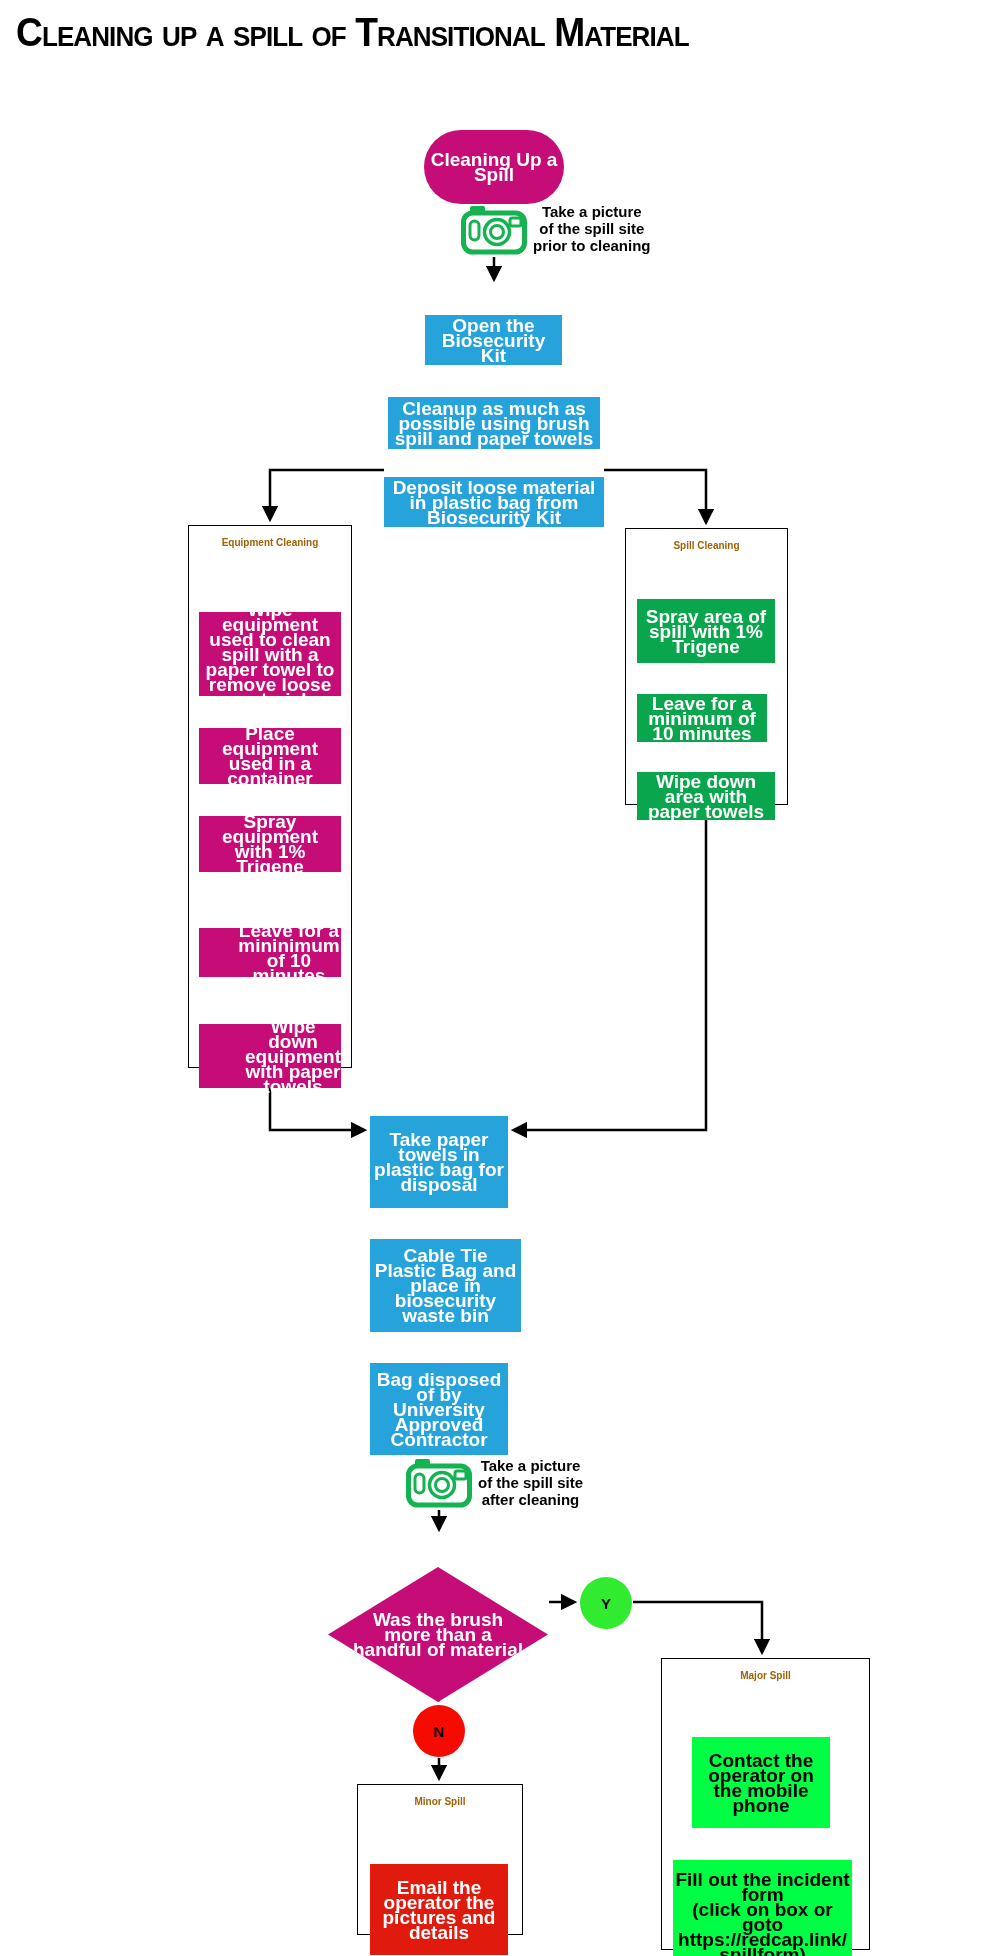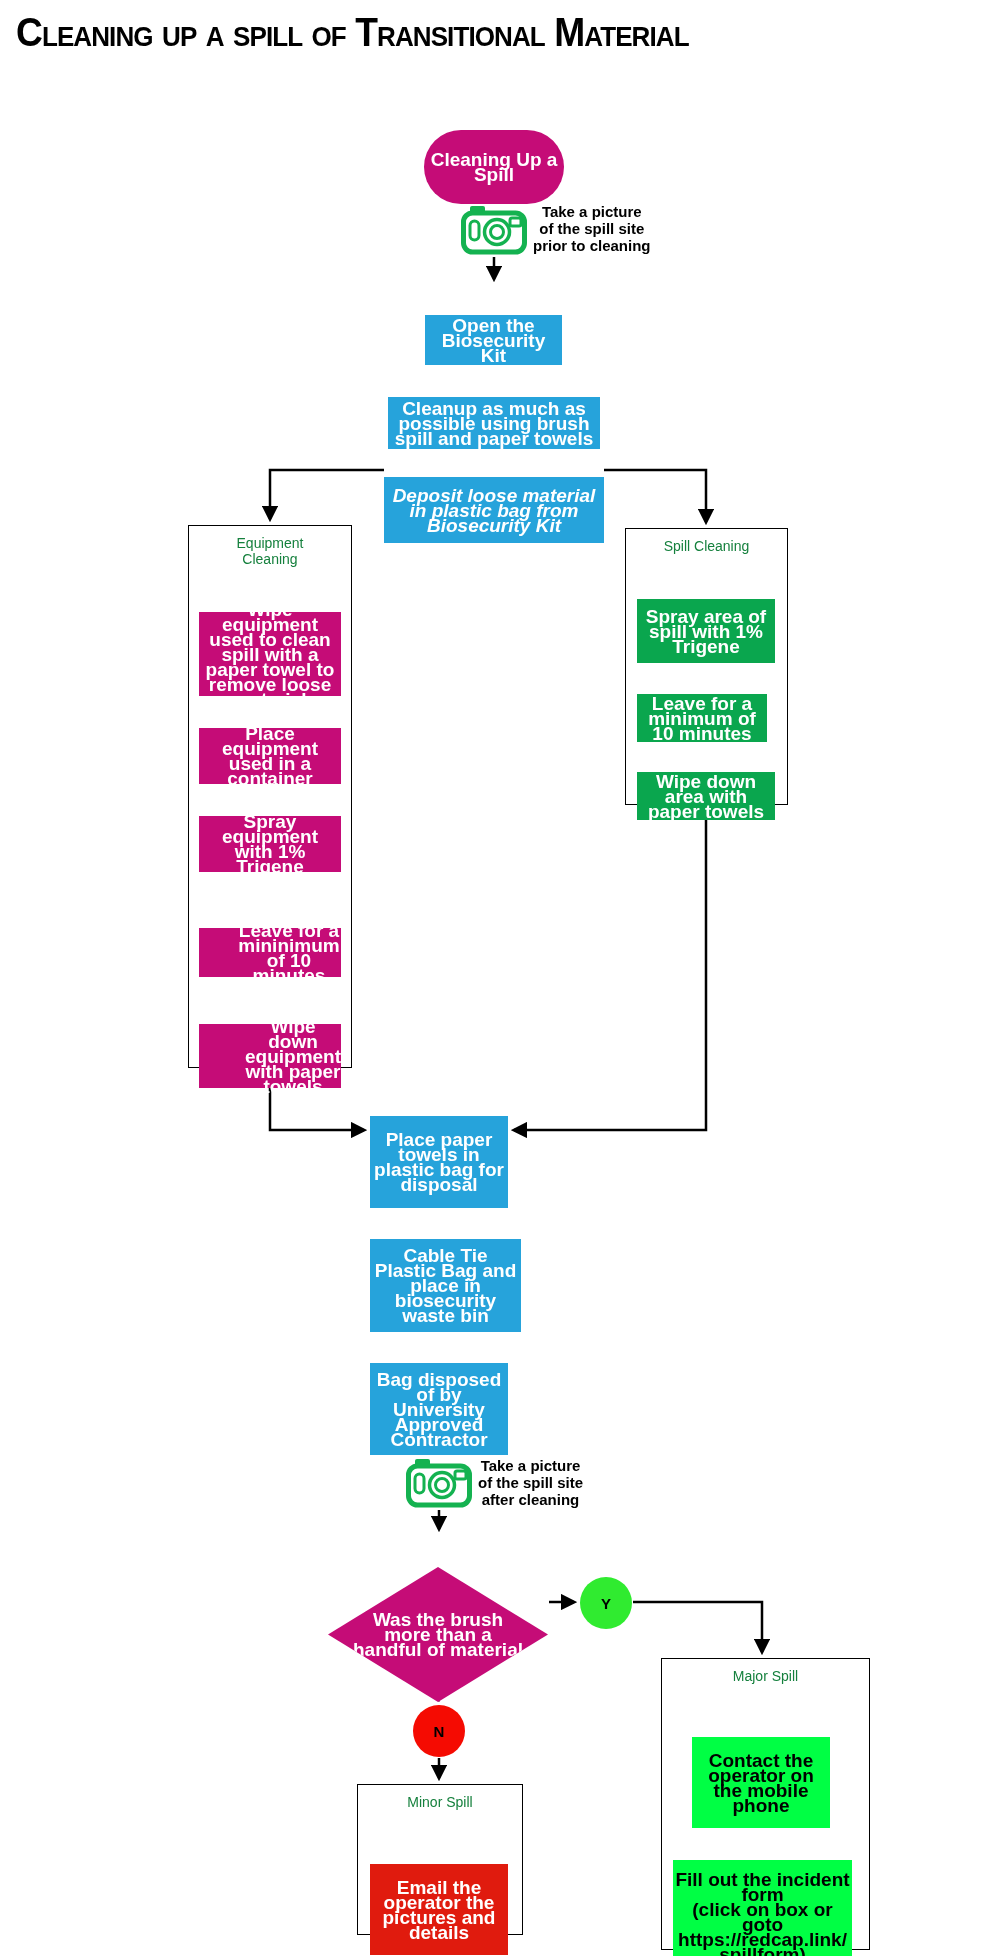--- a/index.html
+++ b/index.html
@@ -21,21 +21,21 @@
   .blue{background:var(--blue);}
   .pink{background:var(--magenta);}
   .green{background:var(--green);}
   .bright{background:var(--bright-green);color:#000;}
   .redbox{background:var(--red-box);}
   .stadium{background:var(--magenta);border-radius:37px;}
   .diamond{background:var(--magenta);
     clip-path:polygon(50% 0,100% 50%,50% 100%,0 50%);padding:0 22px;}
   .group{position:absolute;background:#fff;border:1.5px solid #000;
     box-sizing:border-box;z-index:1;}
-  .group-title{font-weight:normal;font-size:14px;line-height:16px;color:#15803d;
+  .group-title{font-weight:bold;font-size:10px;line-height:16px;color:#a16207;
     text-align:center;margin:9px auto 0 auto;}
   .narrow-title{max-width:100px;}
   .circle{position:absolute;border-radius:50%;display:flex;align-items:center;
     justify-content:center;font-weight:bold;font-size:15px;color:#000;z-index:2;}
   .camera{position:absolute;z-index:2;}
   .camera-label{position:absolute;font-weight:bold;font-size:15px;line-height:17px;
     color:#000000;white-space:pre-line;z-index:2;text-align:center;}
   .pre{white-space:pre-line;}
 </style>
 </head>
@@ -87,39 +87,39 @@
     <rect x="50" y="16" width="11" height="8" rx="2" fill="none" stroke="var(--camera-green)" stroke-width="3"></rect>
     <circle cx="37" cy="30" r="12.5" fill="none" stroke="var(--camera-green)" stroke-width="3.5"></circle>
     <circle cx="37" cy="30" r="6.5" fill="none" stroke="var(--camera-green)" stroke-width="3"></circle>
   </svg>
   <div class="camera-label" style="left:533px;top:203px;">Take a picture
 of the spill site
 prior to cleaning</div>
 
   <div class="node blue" style="left:425px;top:283px;width:137px;height:50px;">Open the Biosecurity Kit</div>
   <div class="node blue" style="left:388px;top:365px;width:212px;height:52px;">Cleanup as much as possible using brush spill and paper towels</div>
-  <div class="node blue" style="left:384px;top:445px;width:220px;height:66px;font-style:italic;">Deposit loose material in plastic bag from Biosecurity Kit</div>
+  <div class="node blue" style="left:384px;top:445px;width:220px;height:50px;">Deposit loose material in plastic bag from Biosecurity Kit</div>
 
   <div class="group" style="left:188px;top:525px;width:164px;height:543px;">
     <div class="group-title narrow-title">Equipment Cleaning</div>
   </div>
   <div class="node pink" style="left:199px;top:580px;width:142px;height:84px;">Wipe equipment used to clean spill with a paper towel to remove loose material</div>
   <div class="node pink" style="left:199px;top:696px;width:142px;height:56px;">Place equipment used in a container</div>
   <div class="node pink" style="left:199px;top:784px;width:142px;height:56px;">Spray equipment with 1% Trigene</div>
   <div class="node pink" style="left:199px;top:896px;width:142px;height:49px;padding-left:40px;">Leave for a mininimum of 10 minutes</div>
   <div class="node pink" style="left:199px;top:992px;width:142px;height:64px;padding-left:48px;">Wipe down equipment with paper towels</div>
 
   <div class="group" style="left:625px;top:528px;width:163px;height:277px;">
     <div class="group-title">Spill Cleaning</div>
   </div>
   <div class="node green" style="left:637px;top:567px;width:138px;height:64px;">Spray area of spill with 1% Trigene</div>
   <div class="node green" style="left:637px;top:662px;width:130px;height:48px;">Leave for a minimum of 10 minutes</div>
   <div class="node green" style="left:637px;top:740px;width:138px;height:48px;">Wipe down area with  paper towels</div>
 
-  <div class="node blue" style="left:370px;top:1084px;width:138px;height:92px;">Place paper towels in plastic bag for disposal</div>
+  <div class="node blue" style="left:370px;top:1084px;width:138px;height:92px;">Take paper towels in plastic bag for disposal</div>
   <div class="node blue" style="left:370px;top:1207px;width:151px;height:93px;">Cable Tie Plastic Bag and place in biosecurity waste bin</div>
   <div class="node blue" style="left:370px;top:1331px;width:138px;height:92px;">Bag disposed of by University Approved Contractor</div>
 
   <svg class="camera" style="left:405px;top:1455px;" width="68" height="54" viewBox="0 0 68 54">
     <rect x="10" y="4" width="15" height="9" rx="2" fill="var(--camera-green)"></rect>
     <rect x="3.5" y="11" width="61" height="39" rx="9" fill="#fff" stroke="var(--camera-green)" stroke-width="5"></rect>
     <rect x="10" y="19" width="9" height="19" rx="4.5" fill="none" stroke="var(--camera-green)" stroke-width="3"></rect>
     <rect x="50" y="16" width="11" height="8" rx="2" fill="none" stroke="var(--camera-green)" stroke-width="3"></rect>
     <circle cx="37" cy="30" r="12.5" fill="none" stroke="var(--camera-green)" stroke-width="3.5"></circle>
     <circle cx="37" cy="30" r="6.5" fill="none" stroke="var(--camera-green)" stroke-width="3"></circle>

